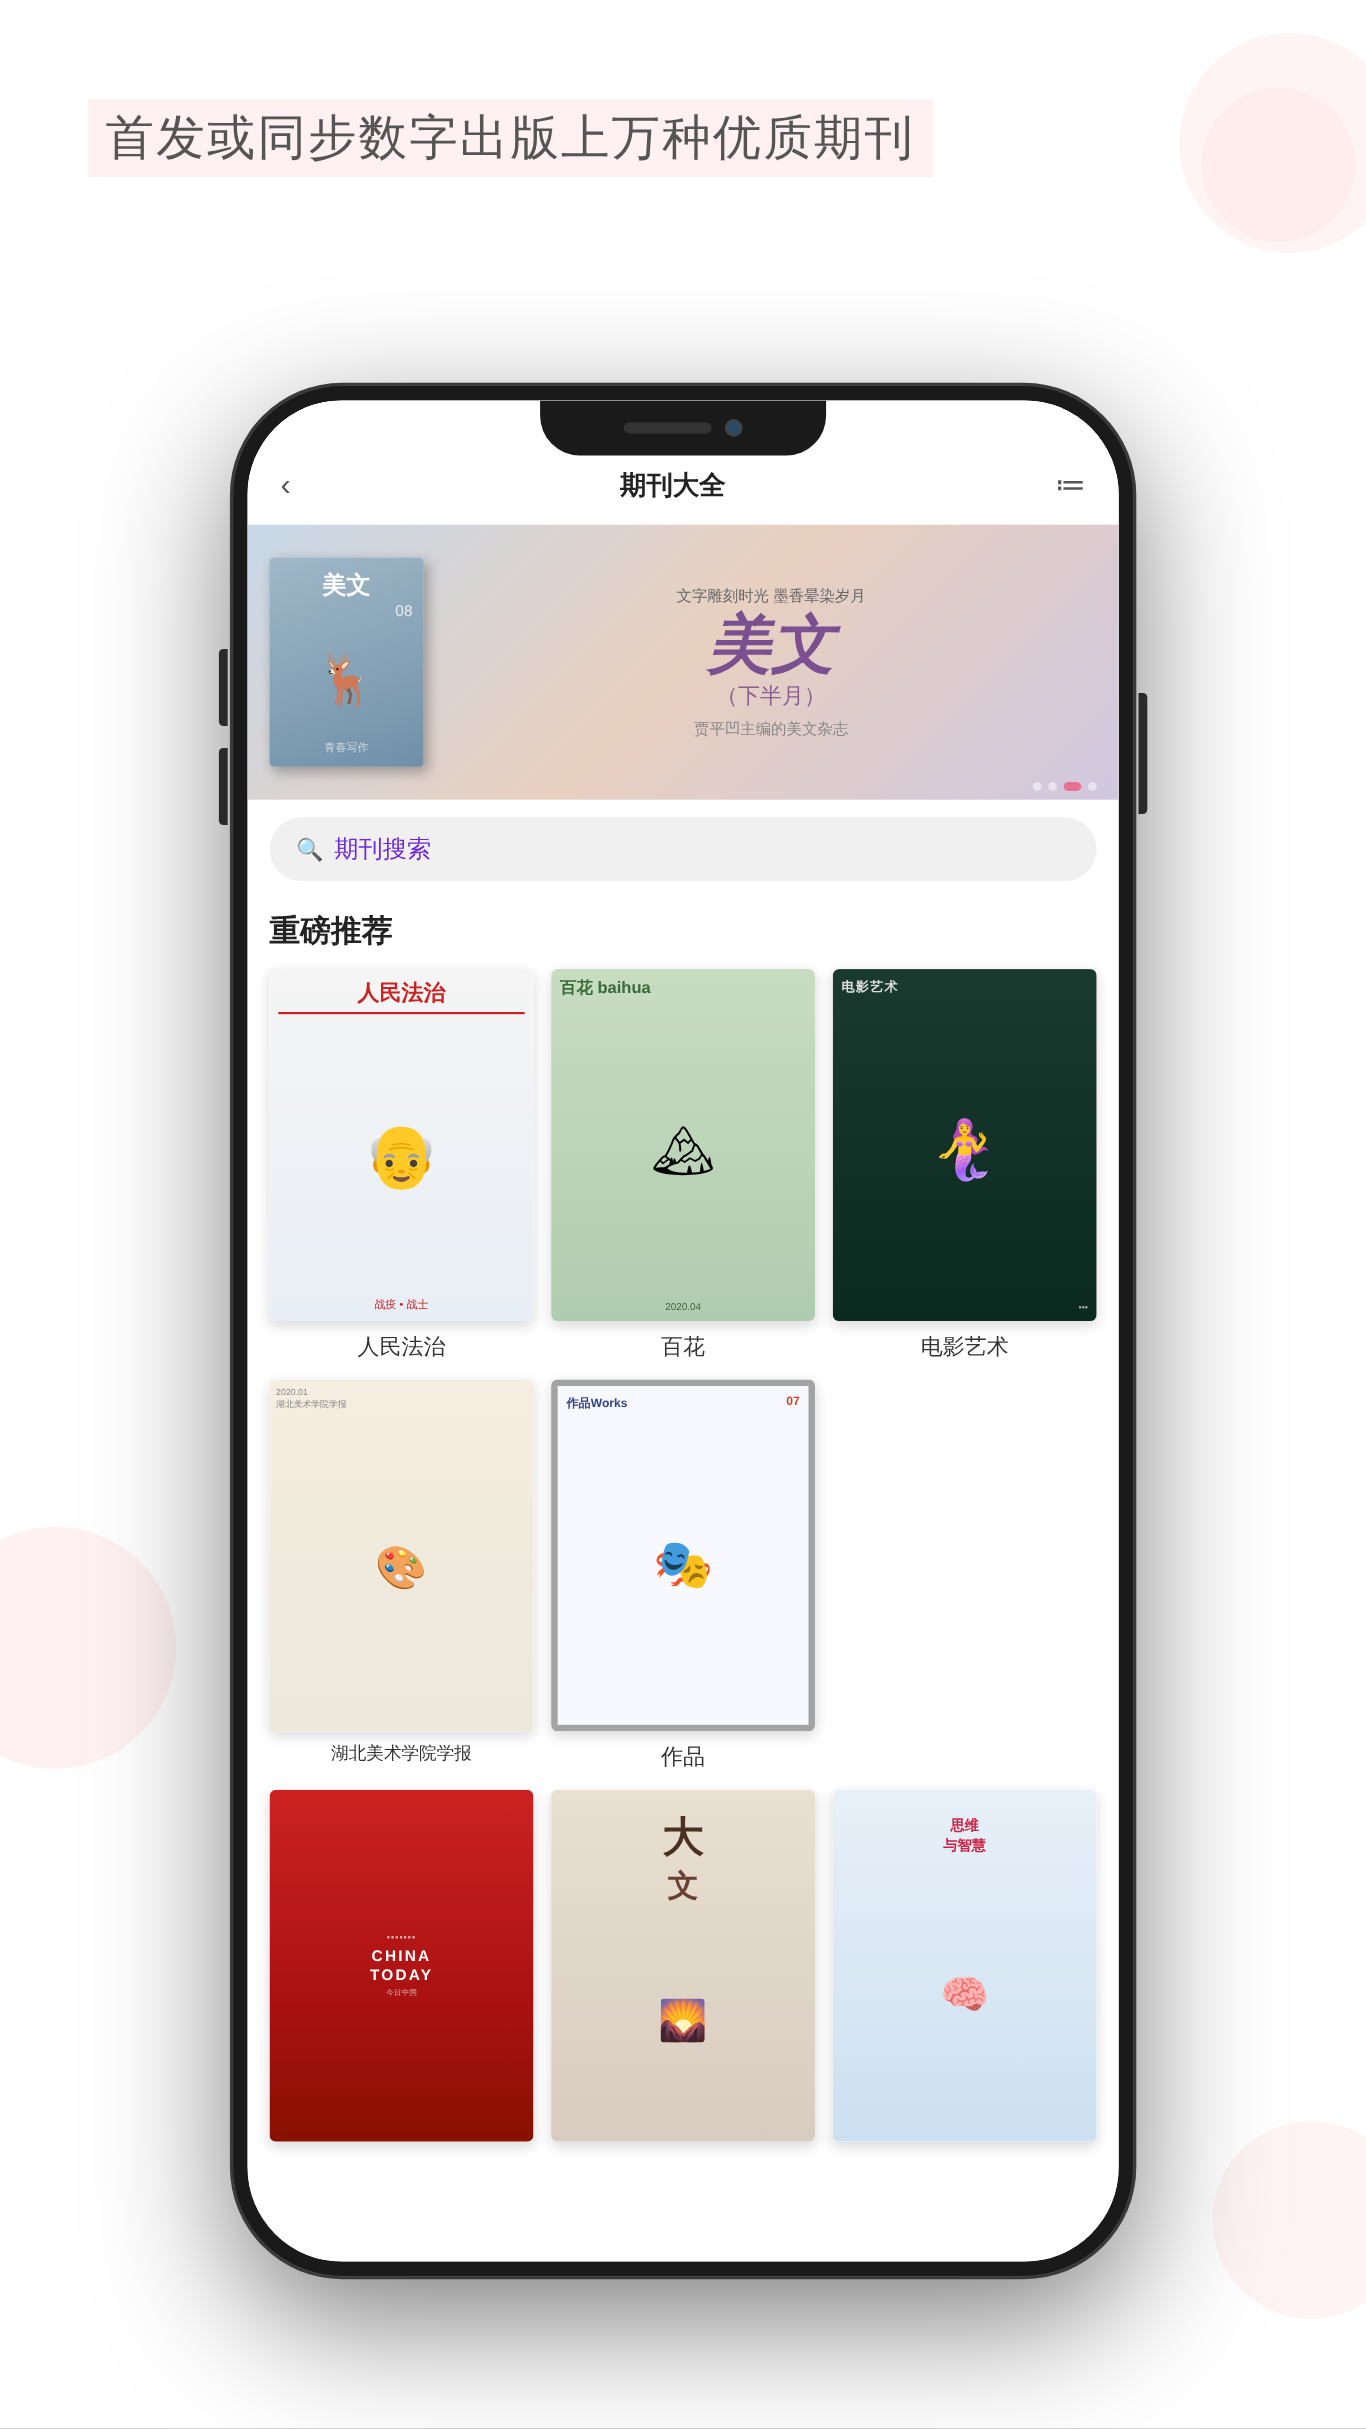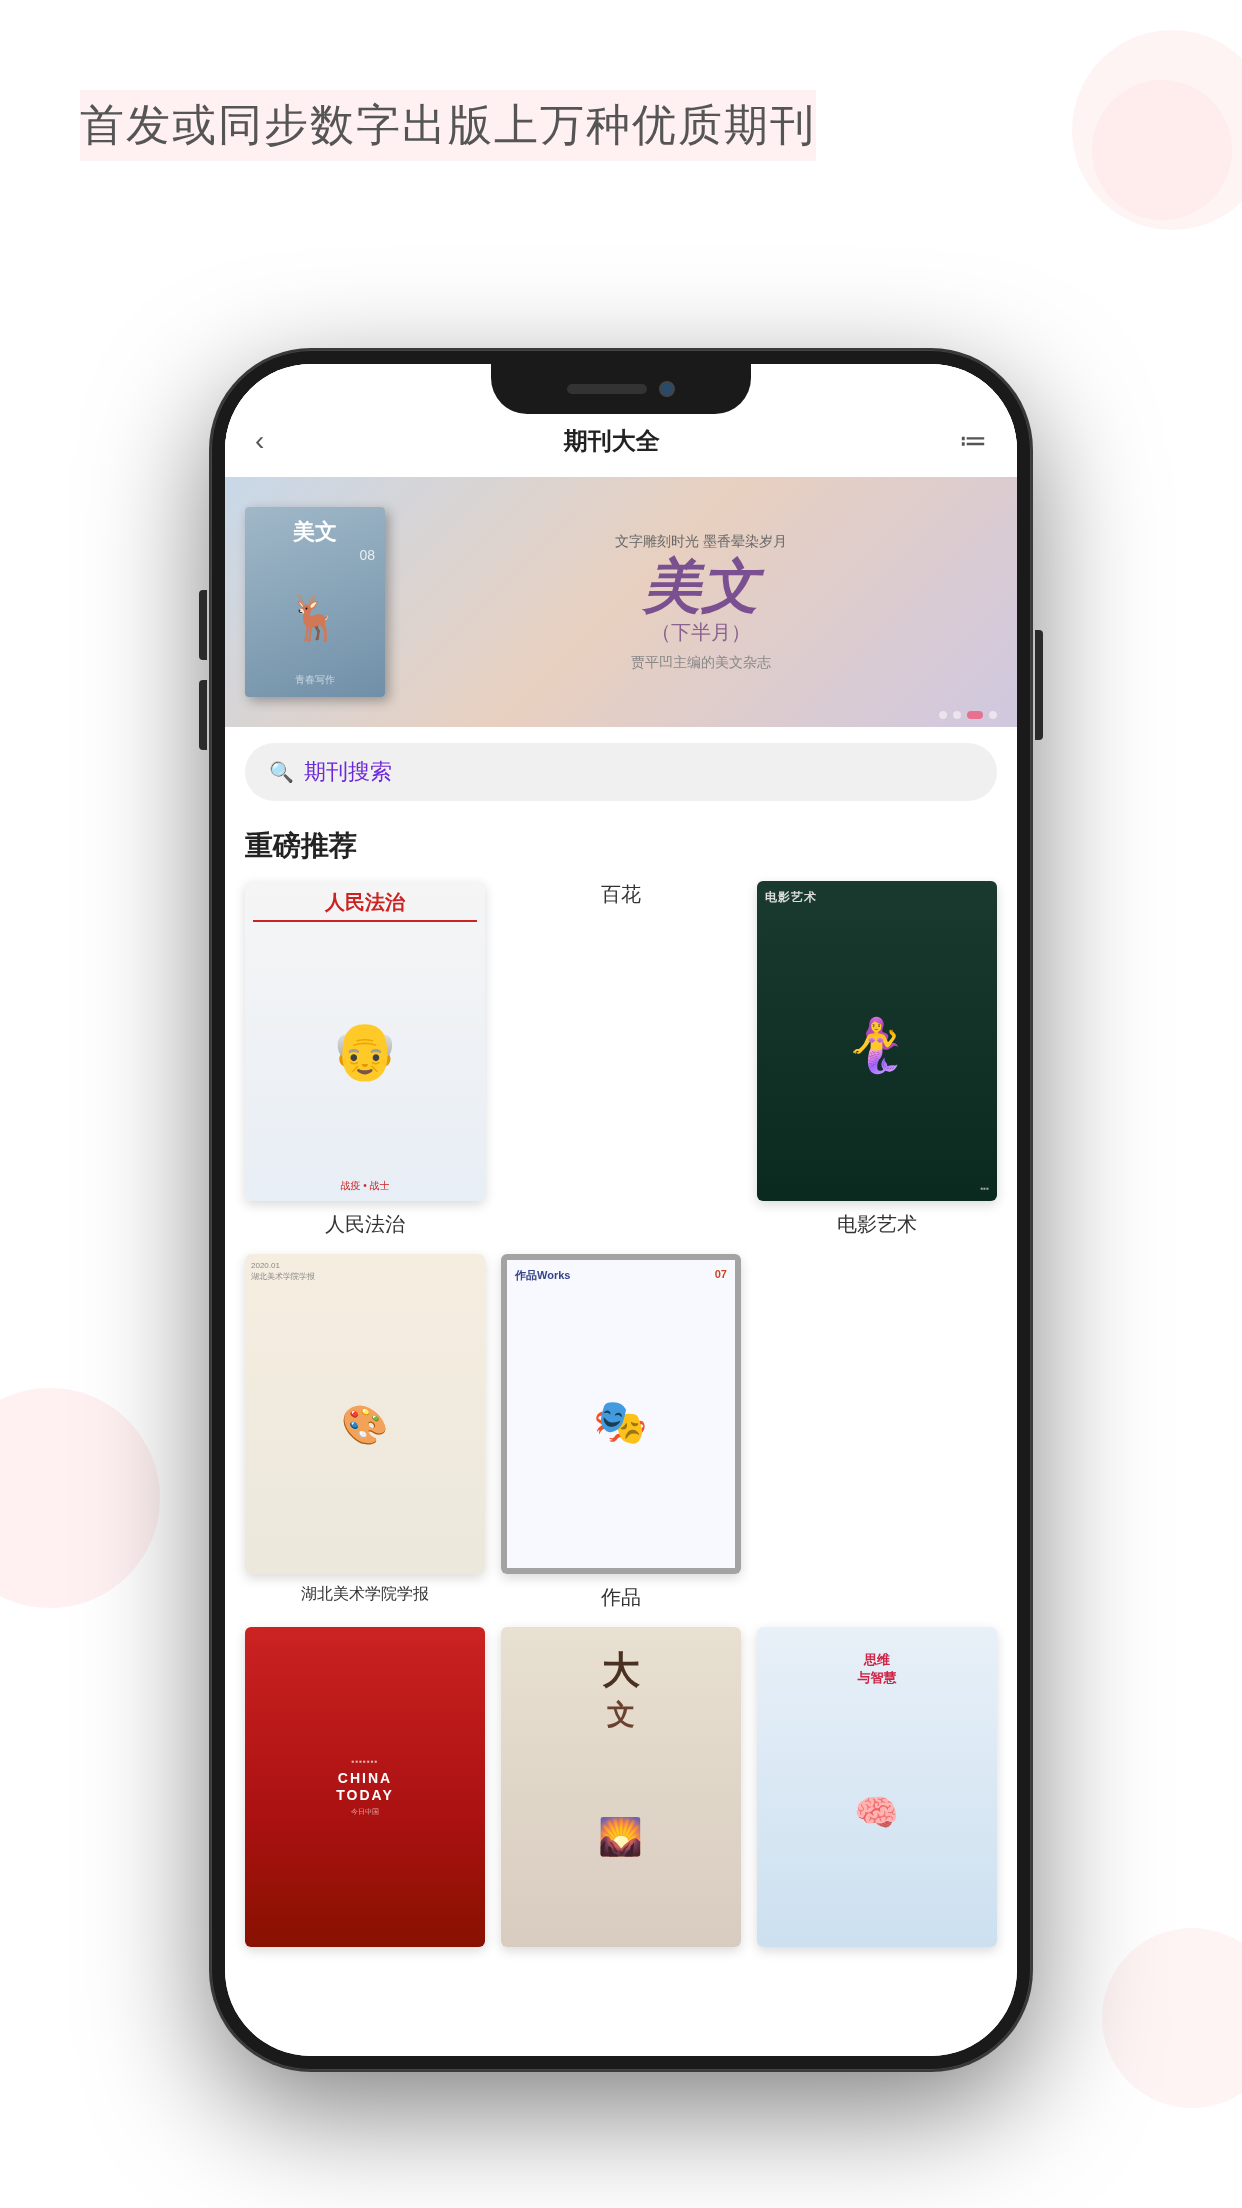--- a/index.html
+++ b/index.html
@@ -51,21 +51,21 @@
       margin-bottom: 24px;
       letter-spacing: 4px;
     }
 
     .subtitle {
       font-size: 44px;
       color: #555;
       font-weight: 400;
       background: rgba(255, 220, 220, 0.4);
       display: inline-block;
-      padding: 6px 0;
+      padding: 6px 16px;
       letter-spacing: 2px;
     }
 
     
     .phone-wrapper {
       position: absolute;
       top: 350px;
       left: 50%;
       transform: translateX(-50%);
       width: 820px;
@@ -417,20 +417,27 @@
               <div style="height:100%;background:linear-gradient(180deg,#f5f5f5 0%,#e8eef5 100%);display:flex;flex-direction:column;padding:8px;">
                 <div style="font-size:20px;font-weight:900;color:#cc2222;text-align:center;border-bottom:2px solid #cc2222;padding-bottom:4px;">人民法治</div>
                 <div style="flex:1;display:flex;align-items:center;justify-content:center;font-size:56px;">👴</div>
                 <div style="font-size:10px;color:#cc2222;text-align:center;">战疫 • 战士</div>
               </div>
             </div>
             <div class="magazine-name">人民法治</div>
           </div>
 
           <div class="magazine-item">
+            <div class="magazine-cover">
+              <div style="height:100%;background:linear-gradient(180deg,#c8dcc0 0%,#b0ccb0 100%);display:flex;flex-direction:column;padding:8px;">
+                <div style="font-size:15px;font-weight:800;color:#3a6a3a;">百花 baihua</div>
+                <div style="flex:1;display:flex;align-items:center;justify-content:center;font-size:46px;">🏔</div>
+                <div style="font-size:9px;color:#446644;text-align:center;">2020.04</div>
+              </div>
+            </div>
             <div class="magazine-name">百花</div>
           </div>
 
           <div class="magazine-item">
             <div class="magazine-cover">
               <div style="height:100%;background:linear-gradient(180deg,#1a3a30 0%,#0a2a20 100%);display:flex;flex-direction:column;padding:8px;">
                 <div style="font-size:12px;font-weight:800;color:#ddd;letter-spacing:1px;">电影艺术</div>
                 <div style="flex:1;display:flex;align-items:center;justify-content:center;font-size:52px;">🧜‍♀️</div>
                 <div style="font-size:8px;color:#aaa;text-align:right;">▪▪▪</div>
               </div>

